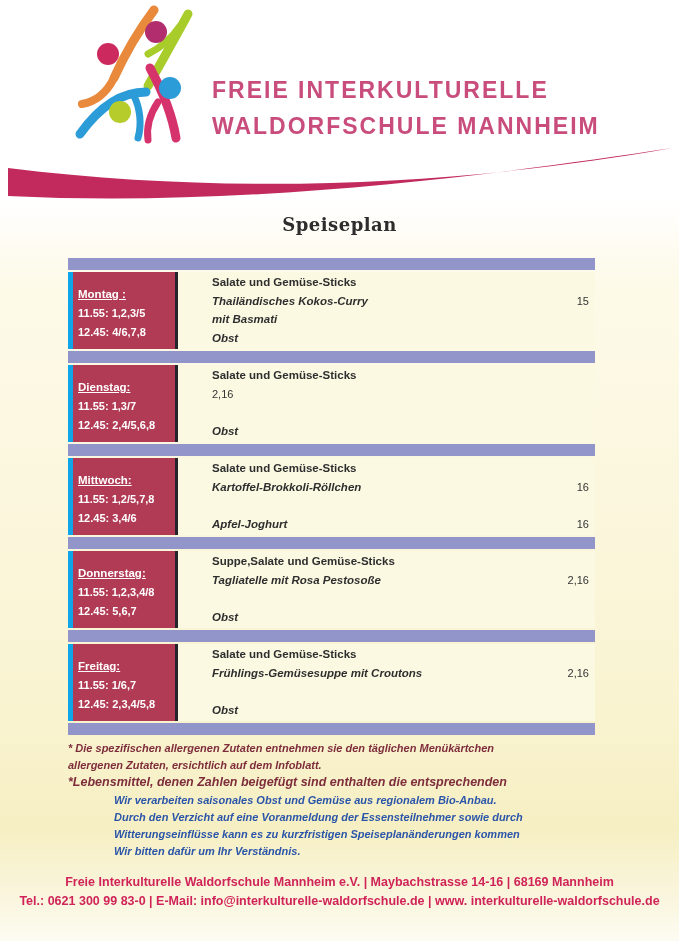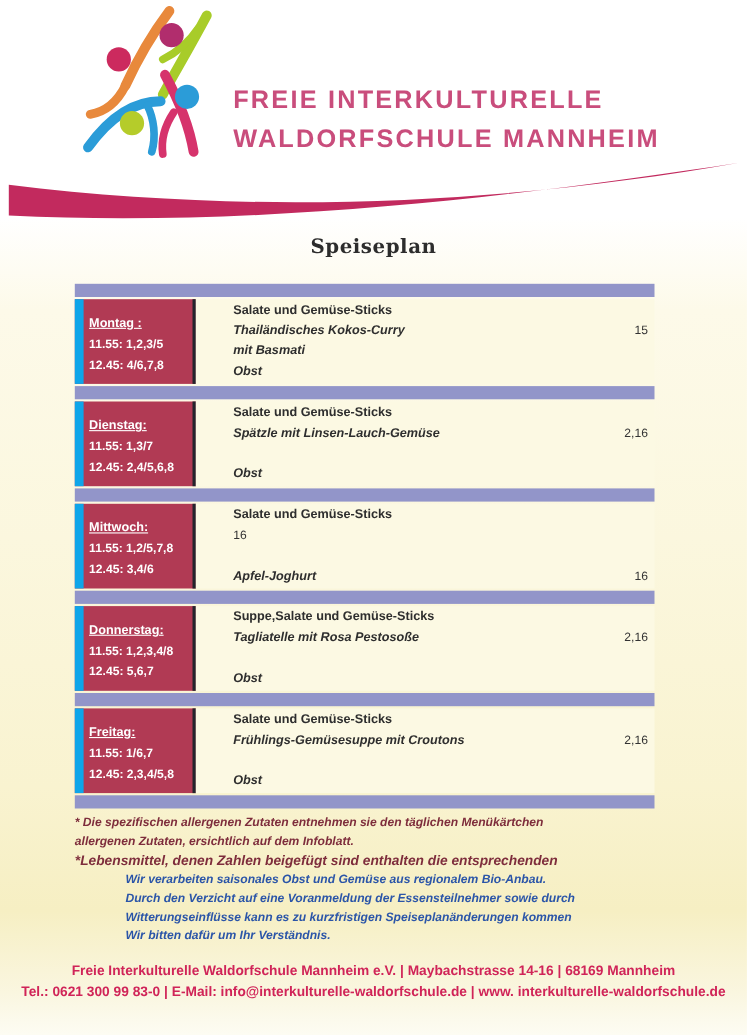--- a/index.html
+++ b/index.html
@@ -32,21 +32,21 @@
     position:absolute; top:228px; left:0; width:100%; text-align:center;
     font-family:"DejaVu Serif", serif; font-weight:bold;
     font-size:14.5px; color:#333333; letter-spacing:0.5px;margin-top:44px;
   }
   
   .menu-table { position:absolute; left:68px; top:258px; width:527px; }
   .bar { height:12px; background:#9295c9; margin-bottom:2px; }
   .menu-row { display:flex; height:77px; margin-bottom:2px; }
   .day-cell {
     width:110px; background:#b13a54;
-    border-left:8px solid #0ea5e9; border-right:3px solid #24242c;
+    border-left:5px solid #0ea5e9; border-right:3px solid #24242c;
     color:#ffffff; padding:13px 2px 0 5px;
     font-size:11px; font-weight:bold; line-height:19px;
     white-space:nowrap;
   }
   .day-label { text-decoration:underline; font-size:11.5px; }
   .content-cell {
     flex:1; background:#fcf9e3; padding:1px 6px 0 34px;
     color:#2e2e2e; font-size:11.5px; font-weight:bold; line-height:18.5px;
   }
   .menu-line { display:flex; justify-content:space-between; min-height:18.5px; }
@@ -135,21 +135,20 @@
       <div class="day-label">Dienstag:</div>
       <div>11.55: 1,3/7</div>
       <div>12.45: 2,4/5,6,8</div>
     </div>
     <div class="content-cell">
       <div class="menu-line">
           <span>Salate und Gemüse-Sticks</span>
           <span class="num"></span>
         </div>
       <div class="menu-line">
-          <span class="dish">Spätzle mit Linsen-Lauch-Gemüse</span>
           <span class="num">2,16</span>
         </div>
       <div class="menu-line">
           <span class="dish"></span>
           <span class="num"></span>
         </div>
       <div class="menu-line">
           <span class="dish">Obst</span>
           <span class="num"></span>
         </div>
@@ -162,20 +161,21 @@
       <div class="day-label">Mittwoch:</div>
       <div>11.55: 1,2/5,7,8</div>
       <div>12.45: 3,4/6</div>
     </div>
     <div class="content-cell">
       <div class="menu-line">
           <span>Salate und Gemüse-Sticks</span>
           <span class="num"></span>
         </div>
       <div class="menu-line">
+          <span class="dish">Kartoffel-Brokkoli-Röllchen</span>
           <span class="num">16</span>
         </div>
       <div class="menu-line">
           <span class="dish"></span>
           <span class="num"></span>
         </div>
       <div class="menu-line">
           <span class="dish">Apfel-Joghurt</span>
           <span class="num">16</span>
         </div>

